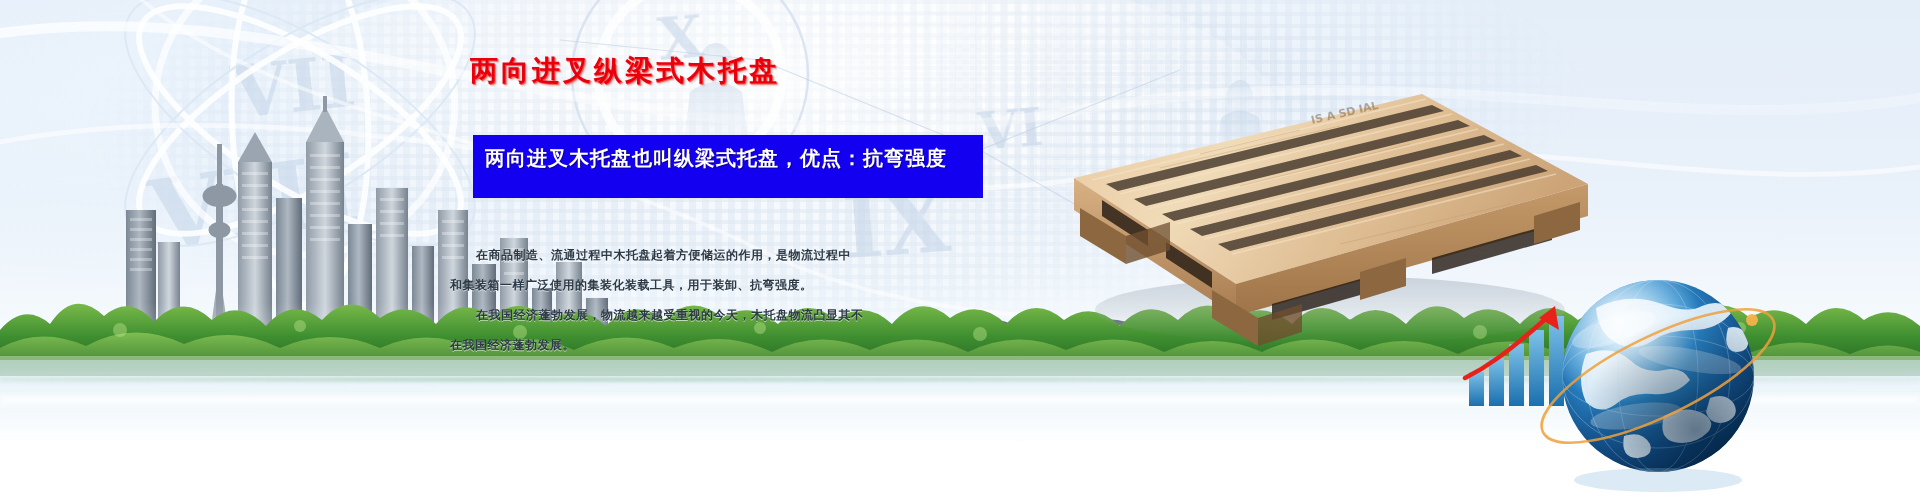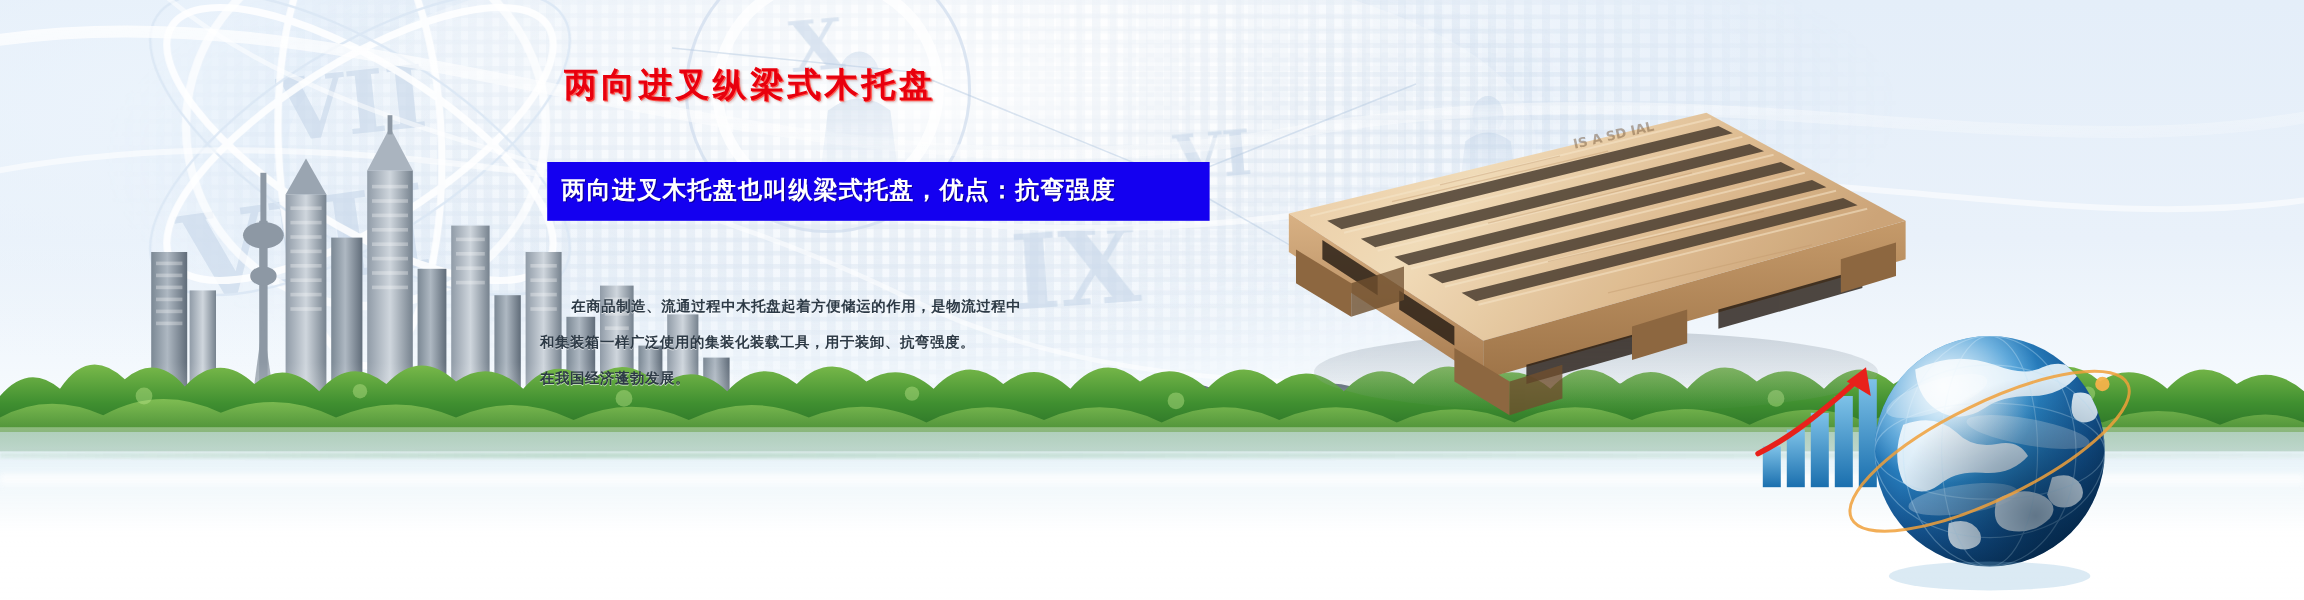--- a/index.html
+++ b/index.html
@@ -48,22 +48,22 @@
   .water-line{position:absolute;left:0;bottom:118px;width:1920px;height:5px;
     background:linear-gradient(to right, rgba(170,205,180,.25), rgba(150,195,165,.5) 25%, rgba(160,200,175,.35) 60%, rgba(190,215,200,.2));
     filter:blur(1.4px);}
 
   
   .title{position:absolute;left:470px;top:52px;
     font-family:"DejaVu Sans","Liberation Sans",sans-serif;
     font-size:28px;font-weight:bold;letter-spacing:3px;color:#e8000d;
     text-shadow:1px 1px 0 #ff5a52, 2px 2px 2px rgba(120,0,0,.25);white-space:nowrap;}
 
-  .blue-box{position:absolute;left:456px;top:135px;width:552px;
-    background:#1400f0;padding:7px 10px 9px 12px;box-sizing:border-box;}
+  .blue-box{position:absolute;left:473px;top:135px;width:510px;
+    background:#1400f0;padding:7px 10px 23px 12px;box-sizing:border-box;}
   .blue-box p{margin:0;color:#ffffff;font-size:20px;font-weight:bold;line-height:33px;
     letter-spacing:1px;white-space:nowrap;
     text-shadow:1px 1px 0 rgba(0,0,0,.35);}
 
   .body-copy{position:absolute;left:450px;top:240px;width:600px;}
   .body-copy p{margin:0;color:#2d3a46;font-size:12px;font-weight:bold;line-height:30px;
     letter-spacing:.5px;white-space:nowrap;text-shadow:0 1px 0 rgba(255,255,255,.6);}
   .body-copy p.indent{text-indent:26px;}
 
   
@@ -467,16 +467,17 @@
 
   <div class="title">两向进叉纵梁式木托盘</div>
 
   <div class="blue-box">
     <p>两向进叉木托盘也叫纵梁式托盘，优点：抗弯强度</p>
   </div>
 
   <div class="body-copy">
     <p class="indent">在商品制造、流通过程中木托盘起着方便储运的作用，是物流过程中</p>
     <p>和集装箱一样广泛使用的集装化装载工具，用于装卸、抗弯强度。</p>
+    <p class="indent">在我国经济蓬勃发展，物流越来越受重视的今天，木托盘物流凸显其不</p>
     <p>在我国经济蓬勃发展。</p>
   </div>
 
 </div>
 
 </body></html>

